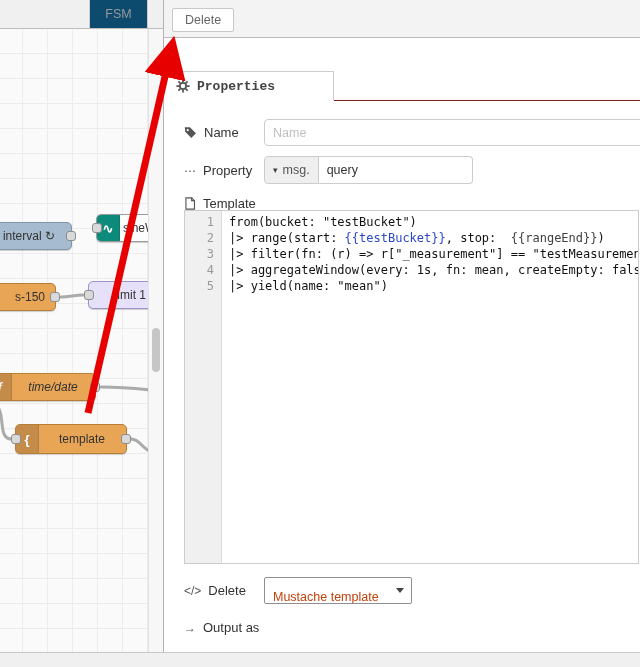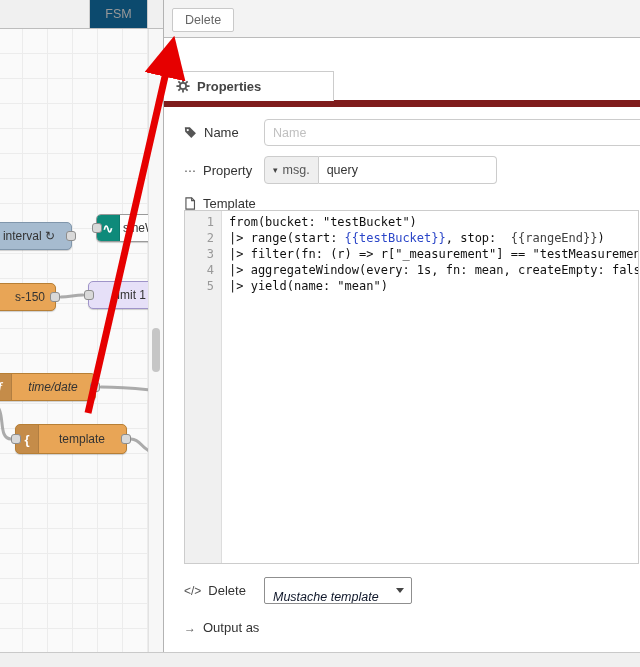--- a/index.html
+++ b/index.html
@@ -37,54 +37,54 @@
   .scroll-thumb{position:absolute;left:3px;top:300px;width:8px;height:44px;background:#c6c6c6;border-radius:4px;}
 
   
   .panel{position:absolute;left:163px;top:0;width:477px;height:652px;background:#fff;
     border-left:1px solid #b3b3b3;box-sizing:border-box;overflow:hidden;}
   .panel-header{height:30px;background:#f3f3f3;border-bottom:1px solid #dcdcdc;
     font-size:13px;font-weight:bold;color:#333;line-height:30px;padding-left:12px;}
   .panel-tray{height:37px;background:#f3f3f3;border-bottom:1px solid #bbb;}
   .delete-btn{margin:8px 0 0 8px;padding:4px 12px;background:#fff;border:1px solid #c9c9c9;
     border-radius:2px;font-size:12.5px;color:#666;font-family:inherit;cursor:pointer;}
-  .tabs-row{position:absolute;left:0;top:71px;right:0;height:29px;border-bottom:7px solid #7f1d1d;}
+  .tabs-row{position:absolute;left:0;top:71px;right:0;height:29px;border-bottom:1px solid #7f1d1d;font-family:Liberation Mono, monospace;}
   .tab{position:absolute;left:0;top:0;width:170px;height:30px;box-sizing:border-box;background:#fff;
     border:1px solid #ccc;border-left:none;border-bottom:1px solid #fff;display:flex;align-items:center;
     gap:7px;padding-left:12px;font-size:13px;font-weight:bold;color:#444;cursor:pointer;}
   .tab svg{flex:0 0 auto;}
 
   .fieldlabel{position:absolute;left:20px;display:flex;align-items:center;gap:7px;
     font-size:13px;color:#333;white-space:nowrap;}
   .fieldlabel .glyph{color:#555;font-size:12px;}
   .txtinput{position:absolute;box-sizing:border-box;height:27px;border:1px solid #ccc;border-radius:4px;
     padding:0 8px;font-size:12.5px;color:#333;font-family:inherit;outline:none;background:#fff;}
   .txtinput::placeholder{color:#c0c0c0;}
   .typed-group{position:absolute;left:100px;top:156px;display:flex;height:28px;}
   .typed-btn{box-sizing:border-box;height:28px;display:flex;align-items:center;gap:5px;padding:0 8px;
     background:#efefef;border:1px solid #ccc;border-radius:4px 0 0 4px;font-size:12.5px;color:#555;cursor:pointer;}
   .typed-btn .caret{font-size:9px;color:#444;}
-  .typed-input{box-sizing:border-box;height:28px;width:178px;border:1px solid #ccc;border-left:none;
+  .typed-input{box-sizing:border-box;height:28px;width:154px;border:1px solid #ccc;border-left:none;
     border-radius:0 4px 4px 0;padding:0 8px;font-size:12.5px;color:#333;font-family:inherit;outline:none;}
 
   .code-editor{position:absolute;left:20px;top:210px;width:455px;height:354px;box-sizing:border-box;
     border:1px solid #ccc;background:#fff;display:flex;overflow:hidden;}
   .code-gutter{width:36px;flex:0 0 36px;background:#f0f0f0;border-right:1px solid #ddd;
     padding-top:3px;text-align:right;}
   .ln{font:12px/16px "DejaVu Sans Mono",monospace;color:#999;padding-right:7px;}
   .code-content{flex:1;padding:3px 0 0 7px;cursor:text;}
   .code-line{font:12px/16px "DejaVu Sans Mono",monospace;color:#111;white-space:pre;}
 
   .select-wrap{position:absolute;width:148px;height:27px;}
   .select-wrap::after{content:"";position:absolute;right:8px;top:11px;width:0;height:0;
     border-left:4px solid transparent;border-right:4px solid transparent;border-top:5px solid #444;
     pointer-events:none;}
   .select-wrap select{width:100%;height:100%;box-sizing:border-box;-webkit-appearance:none;appearance:none;
     background:#fff;border:1px solid #8f8f8f;border-radius:2px;padding:12px 22px 0 8px;
-    font-size:12.5px;color:#0f172a;font-family:inherit;outline:none;font-style:italic;}
+    font-size:12.5px;color:#c2410c;font-family:inherit;outline:none;}
 
   .footer{position:absolute;left:0;top:652px;width:640px;height:15px;background:#f0f0f0;
     border-top:1px solid #c9c9c9;box-sizing:border-box;}
 
   .arrow-overlay{position:absolute;left:0;top:0;width:640px;height:667px;z-index:50;pointer-events:none;}
 </style>
 </head>
 <body>
 
 <div class="canvas">

